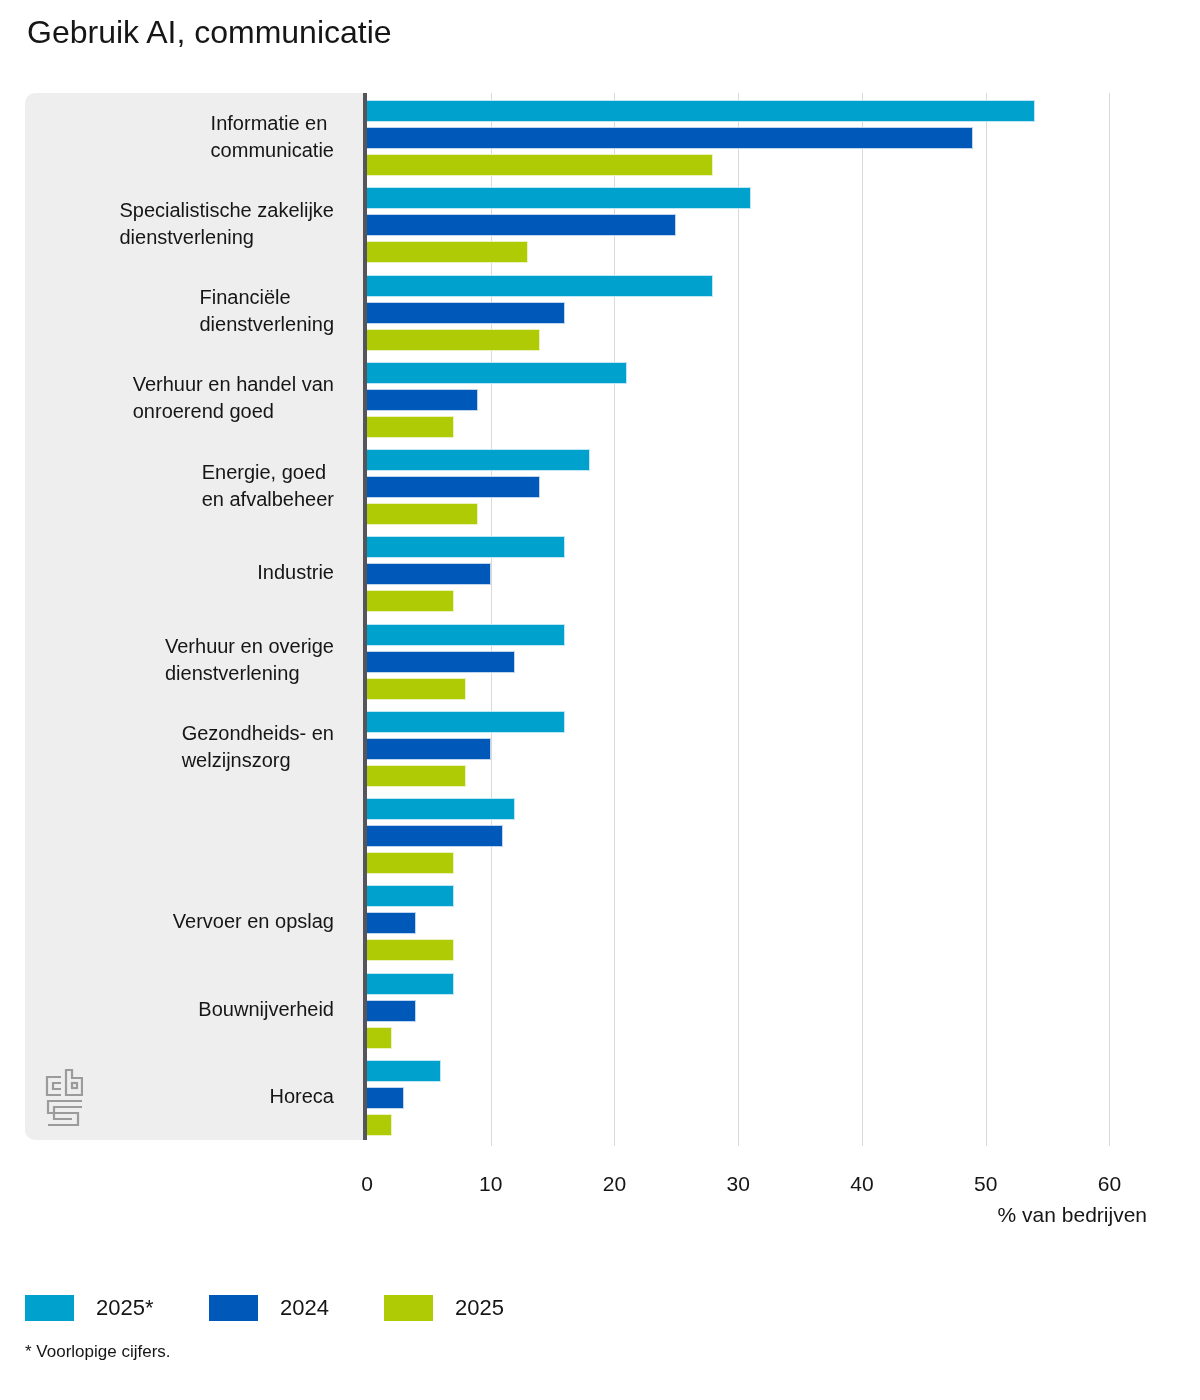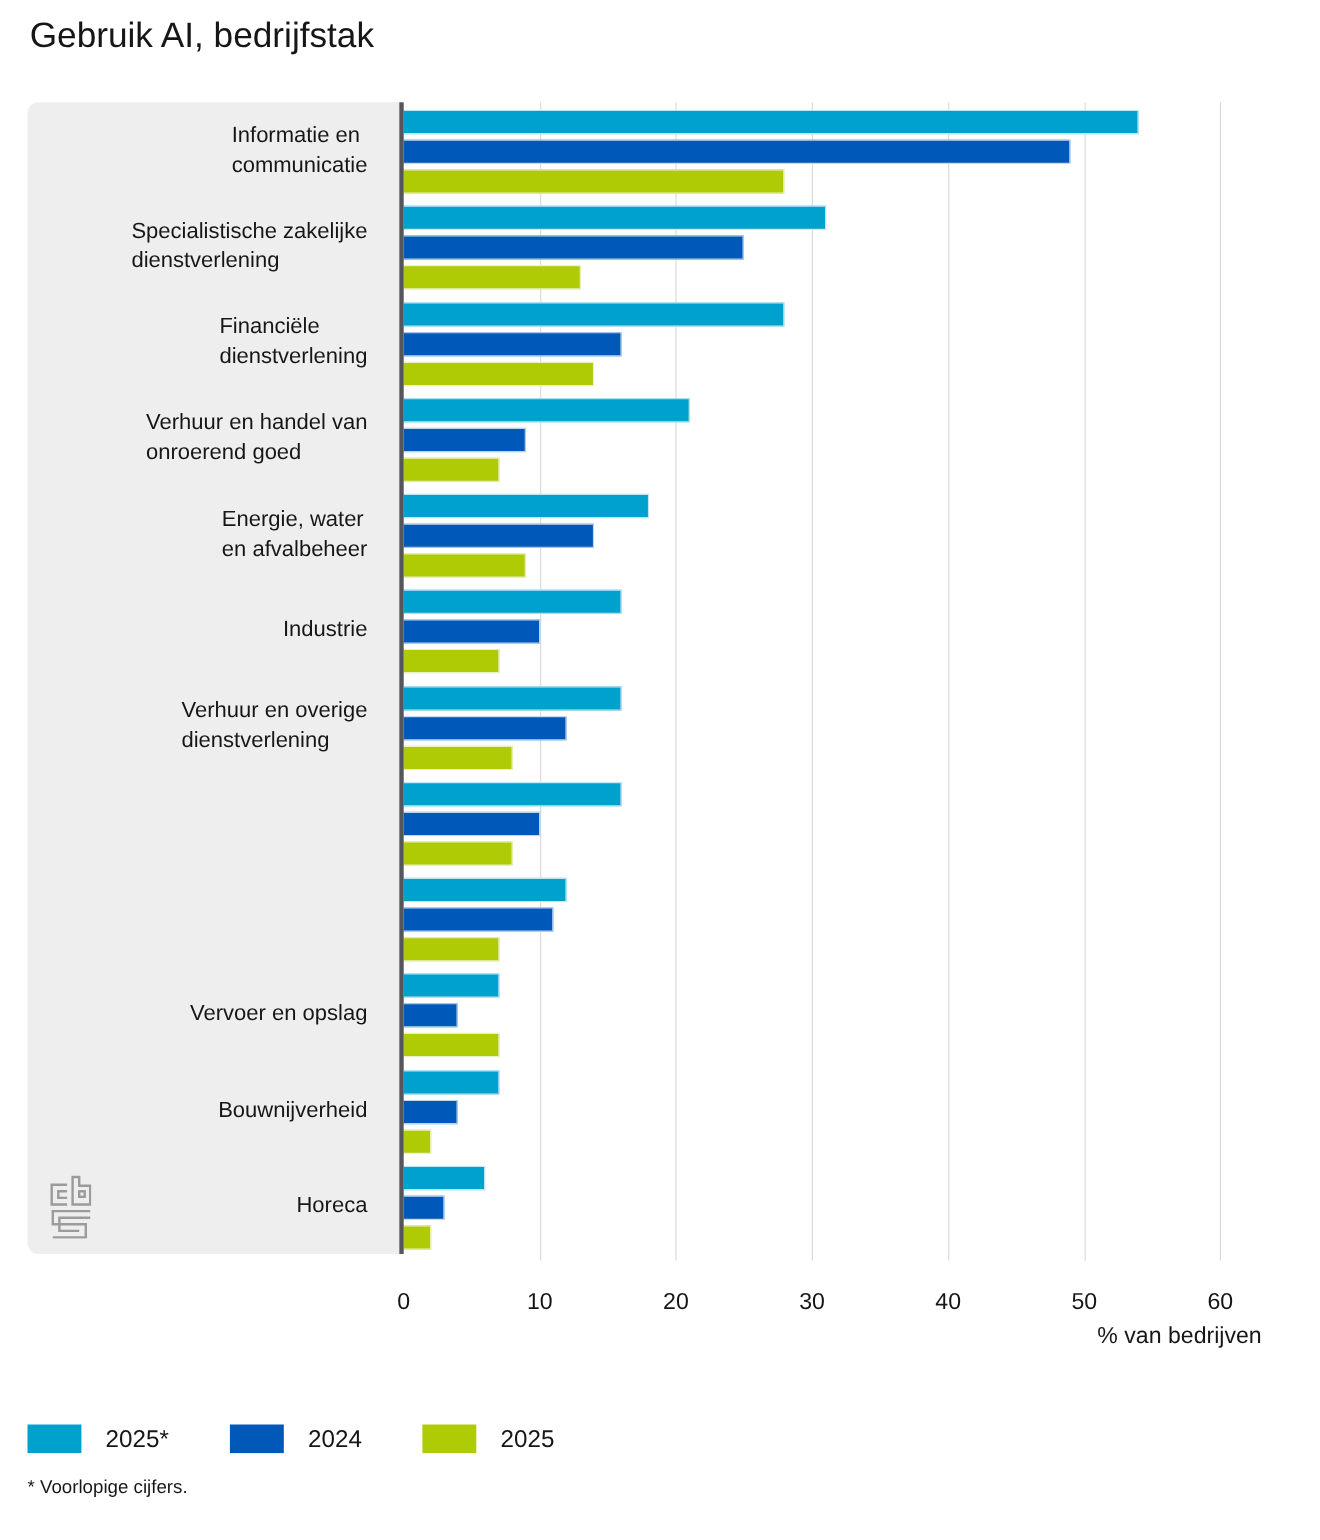--- a/index.html
+++ b/index.html
@@ -54,45 +54,47 @@
     font-size:22px;color:#161616;cursor:pointer;
   }
   .legend-swatch{display:inline-block;width:49px;height:26px;}
   #footnote{position:absolute;left:25px;top:1342px;font-size:17px;color:#161616;}
   #cbs-logo{position:absolute;left:20px;bottom:14px;}
   #cbs-logo path,#cbs-logo rect{fill:none;stroke:#9b9b9b;stroke-width:2.2;}
 </style>
 </head>
 <body>
 
-<h1 class="title">Gebruik AI, bedrijfstak</h1>
+<h1 class="title">Gebruik AI, communicatie</h1>
 
 <div id="chart">
   <div id="label-panel">
     <svg id="cbs-logo" width="38" height="58" viewBox="0 0 38 58">
       <path d="M16 9 H2 V27 H16"></path>
       <path d="M16 15 H8 V21 H16"></path>
       <path d="M21 2 V27 H37 V10 H27 V2 Z"></path>
       <rect x="27" y="15" width="5" height="5"></rect>
       <path d="M37 33 H3 V45 H33 V57 H3"></path>
       <path d="M37 39 H9 V51 H27"></path>
     </svg>
   <div class="cat-row" style="top: 0px;">Informatie en
 communicatie</div>
       <div class="cat-row" style="top: 87.25px;">Specialistische zakelijke
 dienstverlening</div>
       <div class="cat-row" style="top: 174.5px;">Financiële
 dienstverlening</div>
       <div class="cat-row" style="top: 261.75px;">Verhuur en handel van
 onroerend goed</div>
-      <div class="cat-row" style="top: 349px;">Energie, water
+      <div class="cat-row" style="top: 349px;">Energie, goed
 en afvalbeheer</div>
       <div class="cat-row" style="top: 436.25px;">Industrie</div>
       <div class="cat-row" style="top: 523.5px;">Verhuur en overige
 dienstverlening</div>
+      <div class="cat-row" style="top: 610.75px;">Gezondheids- en
+welzijnszorg</div>
       <div class="cat-row" style="top: 785.25px;">Vervoer en opslag</div>
       <div class="cat-row" style="top: 872.5px;">Bouwnijverheid</div>
       <div class="cat-row" style="top: 959.75px;">Horeca</div>
     </div>
   <div id="axis-line"></div>
   <div id="plot">
       <div class="gridline" style="left: 15.3139%;"></div>
       <div class="gridline" style="left: 30.6279%;"></div>
       <div class="gridline" style="left: 45.9418%;"></div>
       <div class="gridline" style="left: 61.2557%;"></div>

